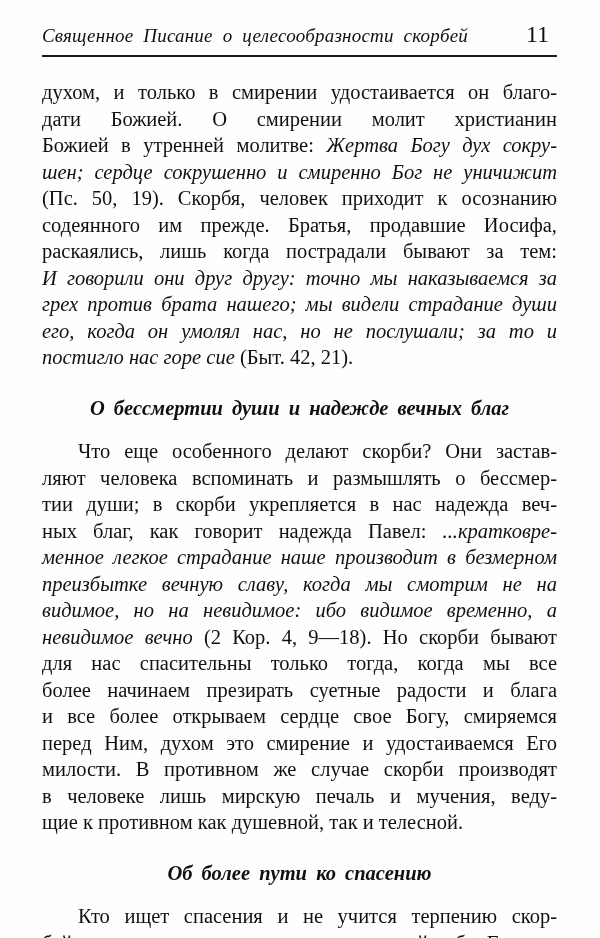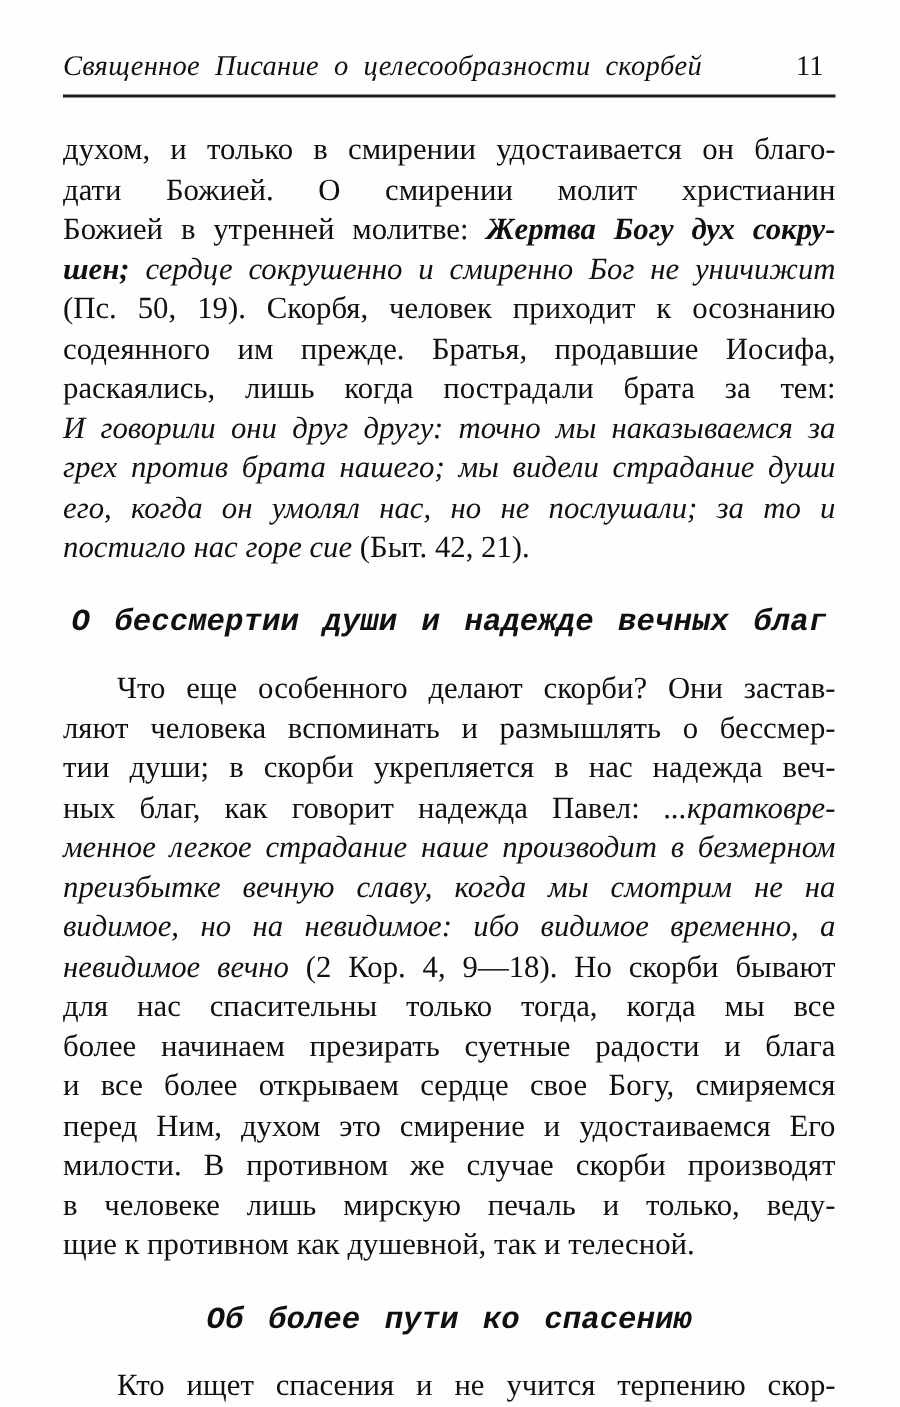--- a/index.html
+++ b/index.html
@@ -8,109 +8,109 @@
     background: #ffffff;
   }
   .page {
     position: relative;
     width: 600px;
     height: 938px;
     background: #fefefe;
     color: #101010;
     font-family: "Liberation Serif", "DejaVu Serif", serif;
     box-sizing: border-box;
-    padding: 34px 43px 0 42px;
+    padding: 3px 43px 0 42px;
     overflow: hidden;
   }
   .page-header {
     display: flex;
     justify-content: space-between;
     align-items: baseline;
     border-bottom: 2px solid #1c1c1c;
     padding-bottom: 7px;
   }
   .header-title {
     font-style: italic;
     font-size: 19px;
     word-spacing: 5px;
     letter-spacing: 0.2px;
     white-space: nowrap;
   }
   .page-number {
-    font-size: 19px;
+    font-size: 24px;
     padding-right: 8px;
+    margin-top: 18px;
   }
   .doc-body {
     margin-top: 22px;
     font-size: 20.5px;
     line-height: 26.5px;
   }
   .paragraph { margin: 0; }
   .line {
     text-align: justify;
     text-align-last: justify;
   }
   .line.last {
     text-align: left;
     text-align-last: left;
   }
   .paragraph.indent .line.first {
     text-indent: 36px;
   }
   .run-r { font-style: normal; font-weight: normal; }
   .run-i { font-style: italic; }
-  .run-bi { font-style: italic; font-weight: bold; }
+  .run-bi { font-style: italic; font-weight: normal; }
   .heading {
     text-align: center;
     text-align-last: center;
     font-weight: bold;
     font-style: italic;
     word-spacing: 4px;
     margin: 24px 0 17px 0;
-    font-family: Liberation Mono, monospace;
   }
 </style>
 </head>
 <body>
 
 <div class="page">
   <header class="page-header">
     <span class="header-title">Священное Писание о целесообразности скорбей</span>
     <span class="page-number">11</span>
   </header>
   <main class="doc-body" id="doc-body">
       <div class="paragraph">
         <div class="line first"><span class="run-r">духом, и только в смирении удостаивается он благо-</span></div>
         <div class="line"><span class="run-r">дати Божией. О смирении молит христианин</span></div>
         <div class="line"><span class="run-r">Божией в утренней молитве: </span><span class="run-bi">Жертва Богу дух сокру-</span></div>
         <div class="line"><span class="run-bi">шен;</span><span class="run-i"> сердце сокрушенно и смиренно Бог не уничижит</span></div>
         <div class="line"><span class="run-r">(Пс. 50, 19). Скорбя, человек приходит к осознанию</span></div>
         <div class="line"><span class="run-r">содеянного им прежде. Братья, продавшие Иосифа,</span></div>
-        <div class="line"><span class="run-r">раскаялись, лишь когда пострадали брата за тем:</span></div>
+        <div class="line"><span class="run-r">раскаялись, лишь когда пострадали бывают за тем:</span></div>
         <div class="line"><span class="run-i">И говорили они друг другу: точно мы наказываемся за</span></div>
         <div class="line"><span class="run-i">грех против брата нашего; мы видели страдание души</span></div>
         <div class="line"><span class="run-i">его, когда он умолял нас, но не послушали; за то и</span></div>
         <div class="line last"><span class="run-i">постигло нас горе сие </span><span class="run-r">(Быт. 42, 21).</span></div>
       </div>
       <div class="heading">О бессмертии души и надежде вечных благ</div>
       <div class="paragraph indent">
         <div class="line first"><span class="run-r">Что еще особенного делают скорби? Они застав-</span></div>
         <div class="line"><span class="run-r">ляют человека вспоминать и размышлять о бессмер-</span></div>
         <div class="line"><span class="run-r">тии души; в скорби укрепляется в нас надежда веч-</span></div>
         <div class="line"><span class="run-r">ных благ, как говорит надежда Павел: </span><span class="run-i">...кратковре-</span></div>
         <div class="line"><span class="run-i">менное легкое страдание наше производит в безмерном</span></div>
         <div class="line"><span class="run-i">преизбытке вечную славу, когда мы смотрим не на</span></div>
         <div class="line"><span class="run-i">видимое, но на невидимое: ибо видимое временно, а</span></div>
         <div class="line"><span class="run-i">невидимое вечно </span><span class="run-r">(2 Кор. 4, 9—18). Но скорби бывают</span></div>
         <div class="line"><span class="run-r">для нас спасительны только тогда, когда мы все</span></div>
         <div class="line"><span class="run-r">более начинаем презирать суетные радости и блага</span></div>
         <div class="line"><span class="run-r">и все более открываем сердце свое Богу, смиряемся</span></div>
         <div class="line"><span class="run-r">перед Ним, духом это смирение и удостаиваемся Его</span></div>
         <div class="line"><span class="run-r">милости. В противном же случае скорби производят</span></div>
-        <div class="line"><span class="run-r">в человеке лишь мирскую печаль и только, веду-</span></div>
+        <div class="line"><span class="run-r">в человеке лишь мирскую печаль и мучения, веду-</span></div>
         <div class="line last"><span class="run-r">щие к противном как душевной, так и телесной.</span></div>
       </div>
       <div class="heading">Об более пути ко спасению</div>
       <div class="paragraph indent">
         <div class="line first"><span class="run-r">Кто ищет спасения и не учится терпению скор-</span></div>
         <div class="line"><span class="run-r">бей, тот не встал еще на путь истинный, ибо Господь</span></div>
       </div>
     </main>
 </div>
 

